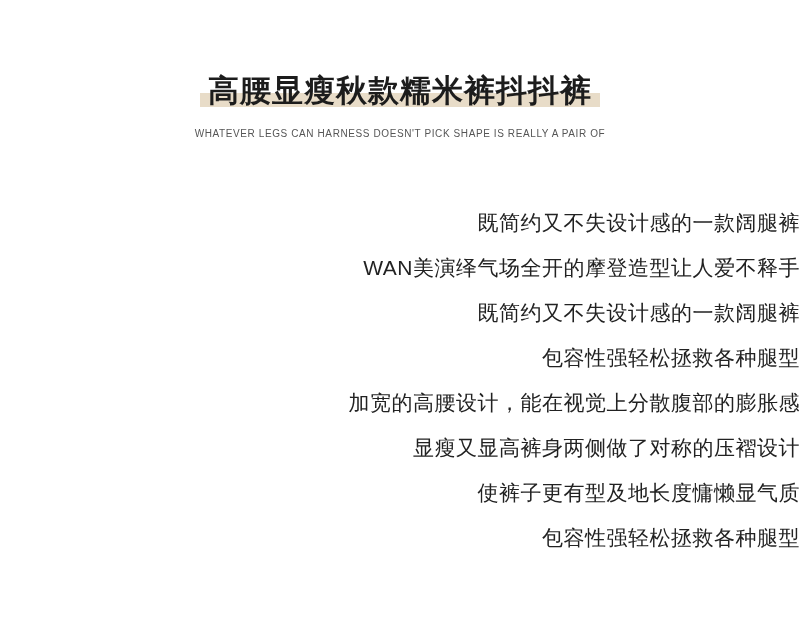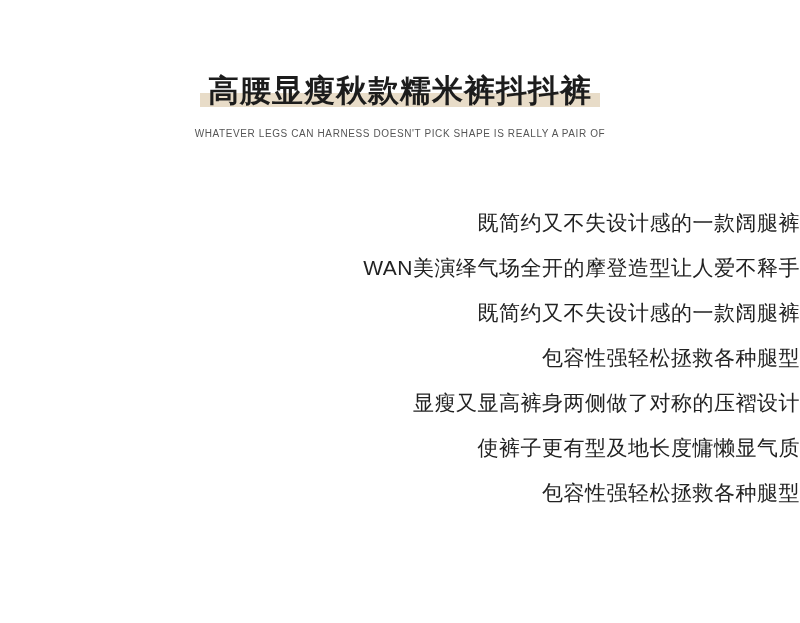--- a/index.html
+++ b/index.html
@@ -100,18 +100,19 @@
 
   <div class="sub-block">
     <div class="sub-line">WHATEVER LEGS CAN HARNESS DOESN'T PICK SHAPE IS REALLY A PAIR OF</div>
   </div>
 
   <div class="body-block">
     <div class="body-line">既简约又不失设计感的一款阔腿裤</div>
     <div class="body-line">WAN美演绎气场全开的摩登造型让人爱不释手</div>
     <div class="body-line">既简约又不失设计感的一款阔腿裤</div>
     <div class="body-line">包容性强轻松拯救各种腿型</div>
+    <div class="body-line">加宽的高腰设计，能在视觉上分散腹部的膨胀感</div>
     <div class="body-line">显瘦又显高裤身两侧做了对称的压褶设计</div>
     <div class="body-line">使裤子更有型及地长度慵懒显气质</div>
     <div class="body-line">包容性强轻松拯救各种腿型</div>
   </div>
 
 </div>
 
 </body></html>

